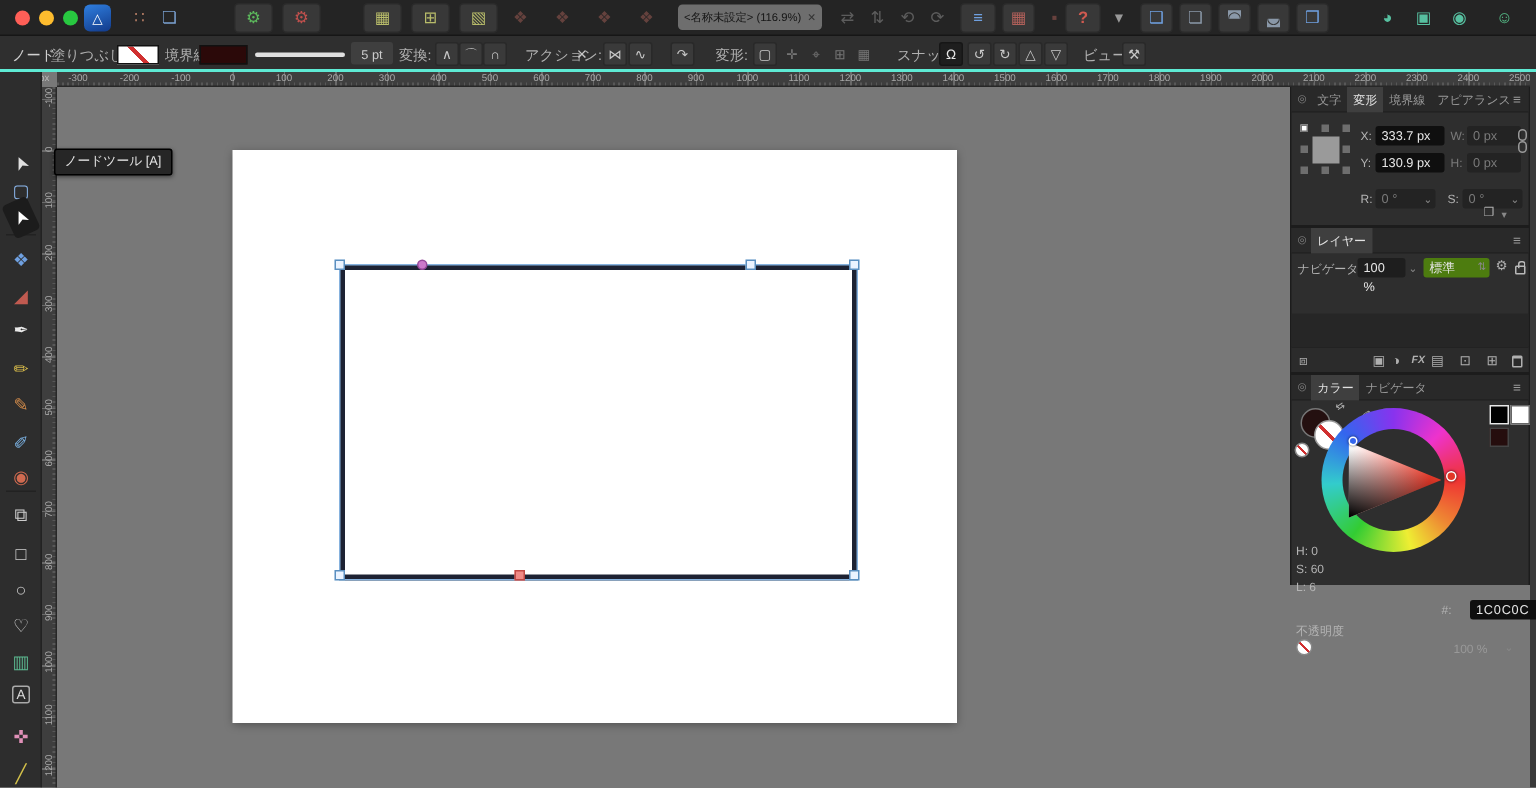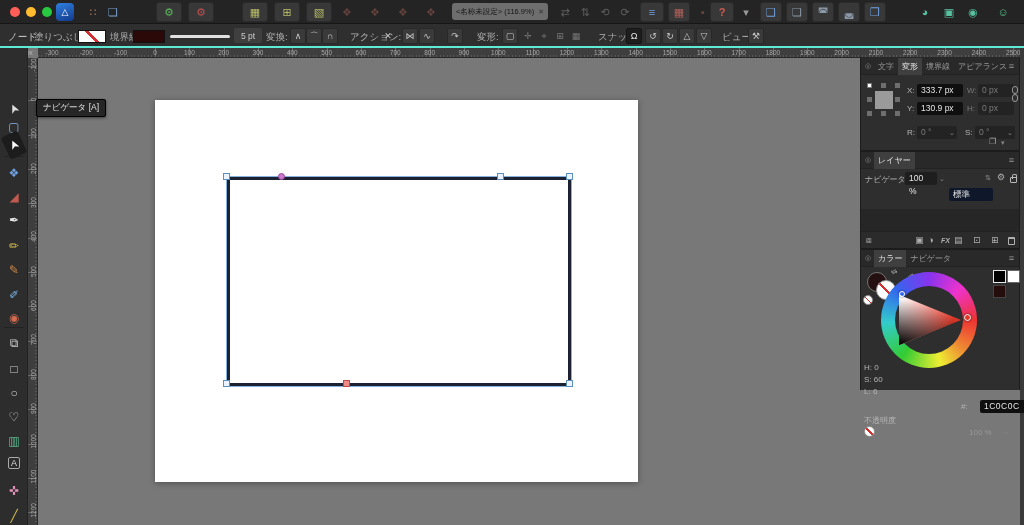--- a/index.html
+++ b/index.html
@@ -228,21 +228,21 @@
   <div id="shape"></div>
   <div id="shapesel"></div>
   <span class="node" style="left:223px;top:173px"></span>
   <span class="node mag" style="left:278px;top:173px"></span>
   <span class="node" style="left:497px;top:173px"></span>
   <span class="node" style="left:566px;top:173px"></span>
   <span class="node" style="left:223px;top:380px"></span>
   <span class="node red" style="left:343px;top:380px"></span>
   <span class="node" style="left:566px;top:380px"></span>
 
-  <div id="tooltip">ナビゲータ [A]</div>
+  <div id="tooltip">ノードツール [A]</div>
 
   <div id="studio">
 
     <div class="panel" style="top:0;height:92px">
       <div class="phead">
         <span class="pdot">◎</span>
         <span class="ptab">文字</span>
         <span class="ptab on">変形</span>
         <span class="ptab">境界線</span>
         <span class="ptab">アピアランス</span>
@@ -281,21 +281,21 @@
 
     <div class="panel" style="top:94px;height:96px">
       <div class="phead">
         <span class="pdot">◎</span>
         <span class="ptab on">レイヤー</span>
         <span class="pmenu">≡</span>
       </div>
       <span class="flab" style="left:4px;top:22px">ナビゲータ:</span>
       <span class="ffield" style="left:44px;top:20px;width:32px;background:#1e1e1e">100 %</span>
       <span class="fcaret" style="left:78px;top:23px">⌄</span>
-      <span class="ffield" style="left:88px;top:36px;width:44px;background:#0f172a">標準</span>
+      <span class="ffield" style="left:88px;top:20px;width:44px;background:#4d7c0f">標準</span>
       <span class="fcaret" style="left:124px;top:22px">⇅</span>
       <span class="mini" style="left:136px;top:21px;font-size:9px">⚙</span>
       <span class="lock" style="left:149px;top:25px"></span>
 
       <div class="abs" style="left:0;top:57px;width:158px;height:22px;background:#262626"></div>
 
       <div class="abs" style="left:0;top:79px;width:158px;height:17px;background:#2b2b2b;border-top:1px solid #222">
         <span class="mini" style="left:5px;top:4px">⧈</span>
         <span class="mini" style="left:54px;top:4px">▣</span>
         <span class="mini" style="left:67px;top:4px">◑</span>

